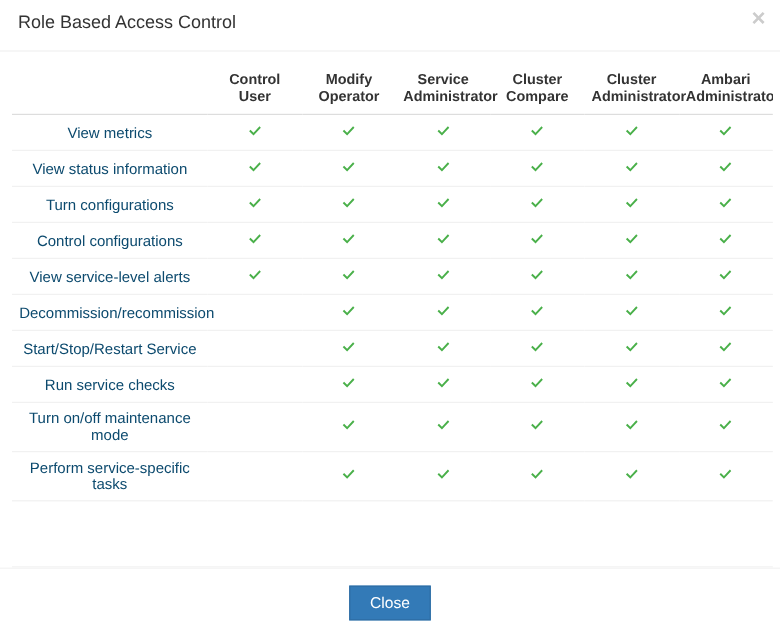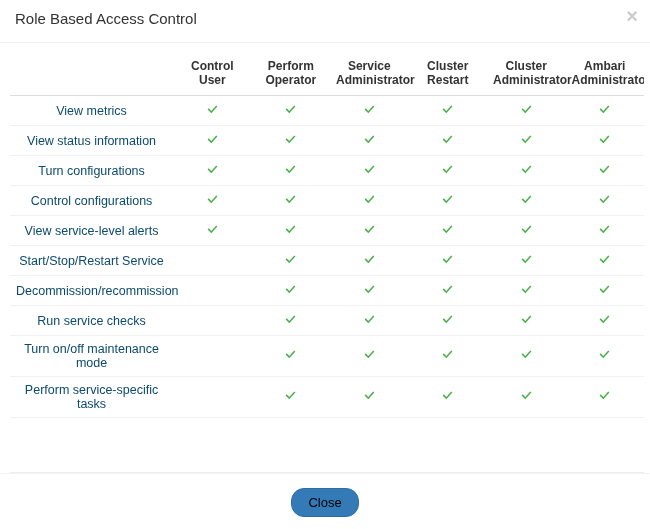--- a/index.html
+++ b/index.html
@@ -118,46 +118,46 @@
       fill: #4ab04a;
     }
     .modal-footer {
       padding: 14px 0 12px;
       text-align: center;
       border-top: 1px solid #f3f3f3;
     }
     .btn-close {
       background: #337ab7;
       border: 1px solid #2e6da4;
-      color: #000000;
+      color: #ffffff;
       padding: 6px 16px;
       font-size: 13px;
-      border-radius: 13px;
+      border-radius: 0;
       cursor: pointer;
     }
   </style>
 </head>
 <body>
 
 <div class="modal">
   <div class="modal-header">
     <span class="modal-title">Role Based Access Control</span>
     <span class="close-x">×</span>
   </div>
 
   <div class="modal-body">
     <div class="table-scroll">
       <table>
         <thead>
           <tr>
             <th></th>
             <th>Control User</th>
-            <th>Perform Operator</th>
+            <th>Modify Operator</th>
             <th>Service Administrator</th>
-            <th>Cluster Restart</th>
+            <th>Cluster Compare</th>
             <th>Cluster Administrator</th>
             <th>Ambari Administrator</th>
           </tr>
         </thead>
         <tbody id="tbody">
         <tr class="perm-row">
               <td>View metrics</td>
               <td><span class="check"><svg viewBox="0 0 16 16">
                     <path d="M6.5 12.5L2 8l1.4-1.4 3.1 3.1L12.6 3 14 4.4z"></path>
                   </svg></span></td>
@@ -255,40 +255,40 @@
                     <path d="M6.5 12.5L2 8l1.4-1.4 3.1 3.1L12.6 3 14 4.4z"></path>
                   </svg></span></td>
               <td><span class="check"><svg viewBox="0 0 16 16">
                     <path d="M6.5 12.5L2 8l1.4-1.4 3.1 3.1L12.6 3 14 4.4z"></path>
                   </svg></span></td>
               <td><span class="check"><svg viewBox="0 0 16 16">
                     <path d="M6.5 12.5L2 8l1.4-1.4 3.1 3.1L12.6 3 14 4.4z"></path>
                   </svg></span></td>
             </tr>
             <tr class="perm-row">
+              <td>Decommission/recommission</td>
+              <td></td>
+              <td><span class="check"><svg viewBox="0 0 16 16">
+                    <path d="M6.5 12.5L2 8l1.4-1.4 3.1 3.1L12.6 3 14 4.4z"></path>
+                  </svg></span></td>
+              <td><span class="check"><svg viewBox="0 0 16 16">
+                    <path d="M6.5 12.5L2 8l1.4-1.4 3.1 3.1L12.6 3 14 4.4z"></path>
+                  </svg></span></td>
+              <td><span class="check"><svg viewBox="0 0 16 16">
+                    <path d="M6.5 12.5L2 8l1.4-1.4 3.1 3.1L12.6 3 14 4.4z"></path>
+                  </svg></span></td>
+              <td><span class="check"><svg viewBox="0 0 16 16">
+                    <path d="M6.5 12.5L2 8l1.4-1.4 3.1 3.1L12.6 3 14 4.4z"></path>
+                  </svg></span></td>
+              <td><span class="check"><svg viewBox="0 0 16 16">
+                    <path d="M6.5 12.5L2 8l1.4-1.4 3.1 3.1L12.6 3 14 4.4z"></path>
+                  </svg></span></td>
+            </tr>
+            <tr class="perm-row">
               <td>Start/Stop/Restart Service</td>
-              <td></td>
-              <td><span class="check"><svg viewBox="0 0 16 16">
-                    <path d="M6.5 12.5L2 8l1.4-1.4 3.1 3.1L12.6 3 14 4.4z"></path>
-                  </svg></span></td>
-              <td><span class="check"><svg viewBox="0 0 16 16">
-                    <path d="M6.5 12.5L2 8l1.4-1.4 3.1 3.1L12.6 3 14 4.4z"></path>
-                  </svg></span></td>
-              <td><span class="check"><svg viewBox="0 0 16 16">
-                    <path d="M6.5 12.5L2 8l1.4-1.4 3.1 3.1L12.6 3 14 4.4z"></path>
-                  </svg></span></td>
-              <td><span class="check"><svg viewBox="0 0 16 16">
-                    <path d="M6.5 12.5L2 8l1.4-1.4 3.1 3.1L12.6 3 14 4.4z"></path>
-                  </svg></span></td>
-              <td><span class="check"><svg viewBox="0 0 16 16">
-                    <path d="M6.5 12.5L2 8l1.4-1.4 3.1 3.1L12.6 3 14 4.4z"></path>
-                  </svg></span></td>
-            </tr>
-            <tr class="perm-row">
-              <td>Decommission/recommission</td>
               <td></td>
               <td><span class="check"><svg viewBox="0 0 16 16">
                     <path d="M6.5 12.5L2 8l1.4-1.4 3.1 3.1L12.6 3 14 4.4z"></path>
                   </svg></span></td>
               <td><span class="check"><svg viewBox="0 0 16 16">
                     <path d="M6.5 12.5L2 8l1.4-1.4 3.1 3.1L12.6 3 14 4.4z"></path>
                   </svg></span></td>
               <td><span class="check"><svg viewBox="0 0 16 16">
                     <path d="M6.5 12.5L2 8l1.4-1.4 3.1 3.1L12.6 3 14 4.4z"></path>
                   </svg></span></td>

